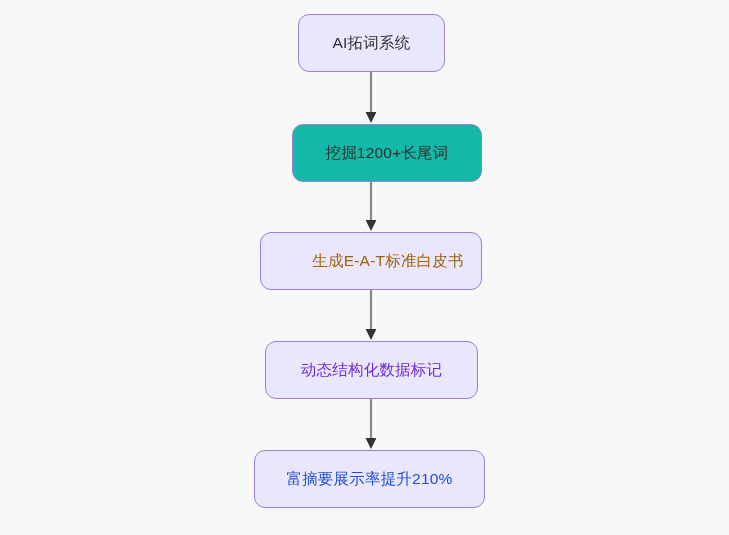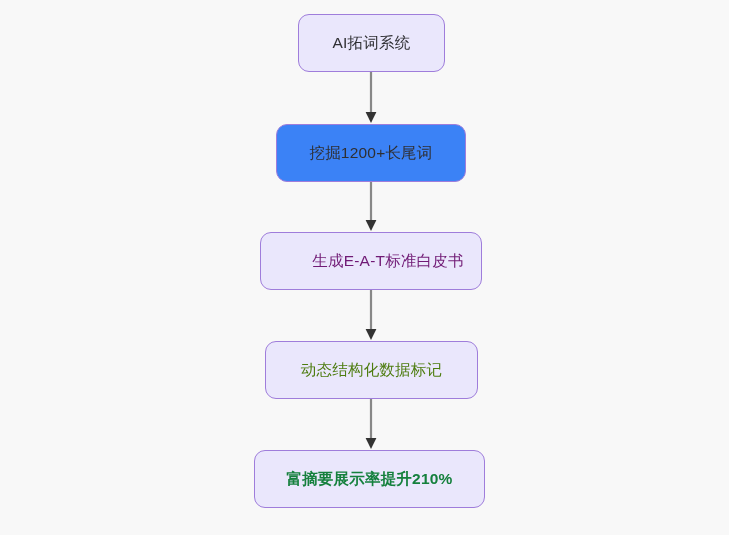--- a/index.html
+++ b/index.html
@@ -82,29 +82,29 @@
     <svg width="20" height="51" viewBox="0 0 20 51" aria-hidden="true">
       <line x1="10" y1="0" x2="10" y2="42" stroke="#888888" stroke-width="2.2"></line>
       <polygon points="10,50 4.6,39 15.4,39" fill="#333333"></polygon>
     </svg>
   </div>
 
   <div class="flow-node" id="node-box-0" style="left: 298px; top: 14px; width: 147px; height: 58px; background: rgb(234, 231, 252); border-color: rgb(159, 125, 219);">
     <span class="flow-node-label" style="color: rgb(47, 47, 51);">AI拓词系统</span>
   </div>
 
-  <div class="flow-node" id="node-box-1" style="left: 276px; top: 124px; width: 190px; height: 58px; background: #3b82f6; border-color: rgb(159, 125, 219);">
+  <div class="flow-node" id="node-box-1" style="left: 292px; top: 124px; width: 190px; height: 58px; background: #14b8a6; border-color: rgb(159, 125, 219);">
     <span class="flow-node-label" style="color: rgb(47, 47, 51);">挖掘1200+长尾词</span>
   </div>
 
   <div class="flow-node" id="node-box-2" style="left: 260px; top: 232px; width: 222px; height: 58px; background: rgb(234, 231, 252); border-color: rgb(159, 125, 219);">
-    <span class="flow-node-label" style="color: #701a75; margin-left: 34px;">生成E-A-T标准白皮书</span>
+    <span class="flow-node-label" style="color: #a16207; margin-left: 34px;">生成E-A-T标准白皮书</span>
   </div>
 
   <div class="flow-node" id="node-box-3" style="left: 265px; top: 341px; width: 213px; height: 58px; background: rgb(234, 231, 252); border-color: rgb(159, 125, 219);">
-    <span class="flow-node-label" style="color: #4d7c0f;">动态结构化数据标记</span>
+    <span class="flow-node-label" style="color: #6d28d9;">动态结构化数据标记</span>
   </div>
 
   <div class="flow-node" id="node-box-4" style="left: 254px; top: 450px; width: 231px; height: 58px; background: rgb(234, 231, 252); border-color: rgb(159, 125, 219);">
-    <span class="flow-node-label" style="color: #15803d; font-weight: bold;">富摘要展示率提升210%</span>
+    <span class="flow-node-label" style="color: #1d4ed8;">富摘要展示率提升210%</span>
   </div>
 
 </div>
 
 </body></html>

